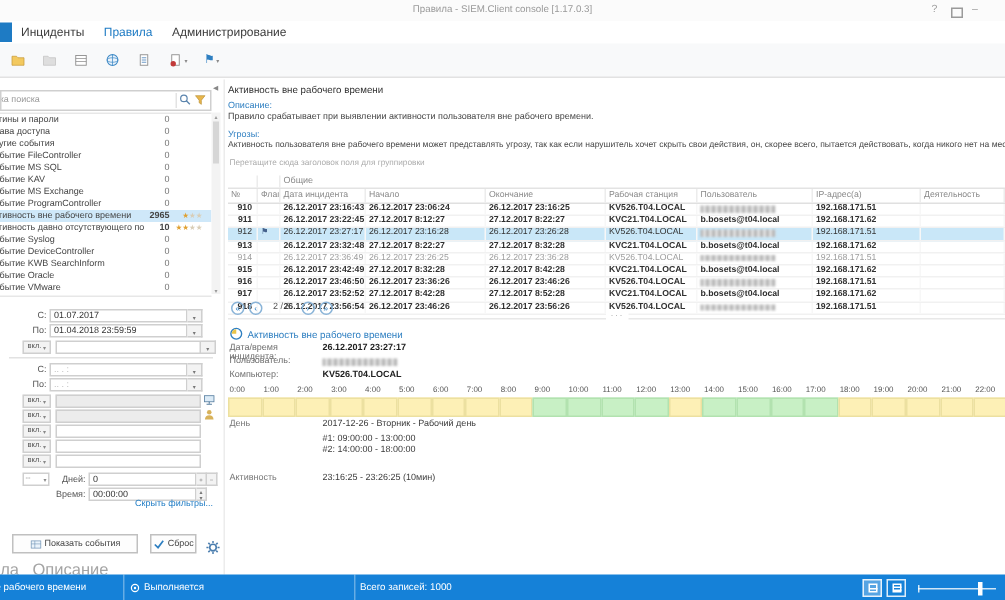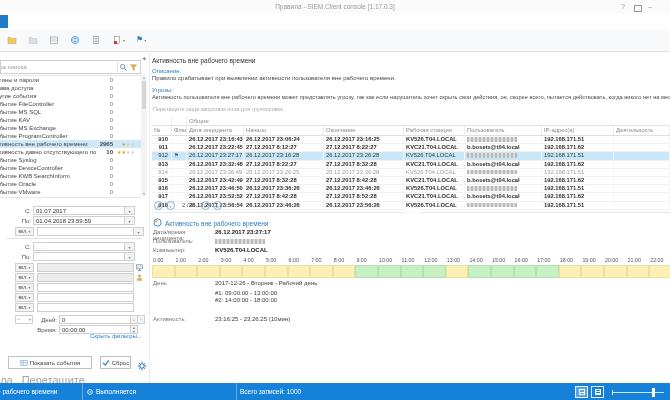--- a/index.html
+++ b/index.html
@@ -117,20 +117,25 @@
 
 <div class="abs titlebar">
   <div class="title-text">Правила - SIEM.Client console [1.17.0.3]</div>
   <div class="abs wctrl" style="left:621px;">?</div>
   <div class="abs wbox" style="left:634px;"></div>
   <div class="abs wctrl" style="left:648px;">–</div>
 </div>
 
 <div class="abs tabbar">
   <div class="abs bluechip"></div>
+  <div class="abs tabs">
+    <span class="tab">Инциденты</span>
+    <span class="tab tab-active" style="color: rgb(30, 123, 196);">Правила</span>
+    <span class="tab">Администрирование</span>
+  </div>
 </div>
 
 <div class="abs toolbar">
   <span class="tbtn">
     <svg width="10" height="10" viewBox="0 0 10 10">
         <path d="M1 2.5h3l1 1h4v5H1z" fill="#f3c95f" stroke="#c79b3b" stroke-width="0.5"></path>
       </svg>
   </span>
   <span class="tbtn">
     <svg width="10" height="10" viewBox="0 0 10 10">
@@ -382,21 +387,21 @@
           <line x1="1.9" y1="1.9" x2="2.9" y2="2.9"></line>
           <line x1="7.1" y1="7.1" x2="8.1" y2="8.1"></line>
           <line x1="1.9" y1="8.1" x2="2.9" y2="7.1"></line>
           <line x1="7.1" y1="2.9" x2="8.1" y2="1.9"></line>
         </g>
       </svg>
   </span>
 
   <div class="bigtabs">
     <span class="inner">
-      <span>Правила</span><span>Перетащите</span>
+      <span>Правила</span><span>Описание</span>
     </span>
   </div>
 </div>
 
 <div class="abs collapse">◀</div>
 <div class="abs vline"></div>
 
 <div class="abs content">
   <div class="abs rule-title">Активность вне рабочего времени</div>
   <div class="abs bluelbl" style="top:15px;left:0;">Описание:</div>

